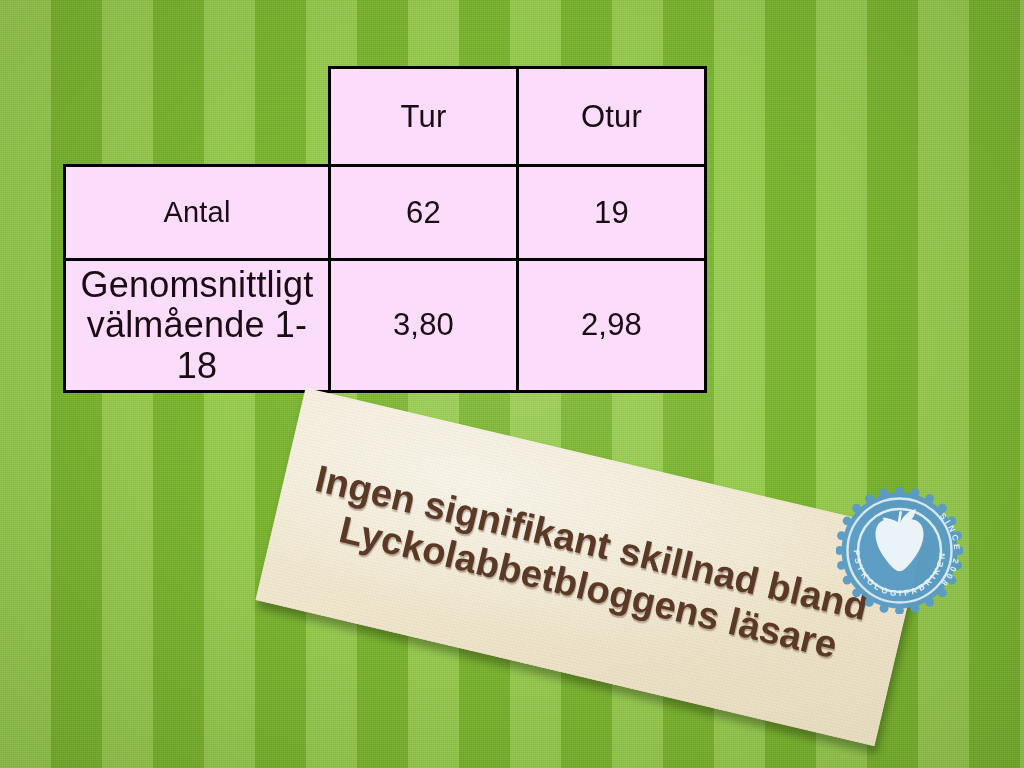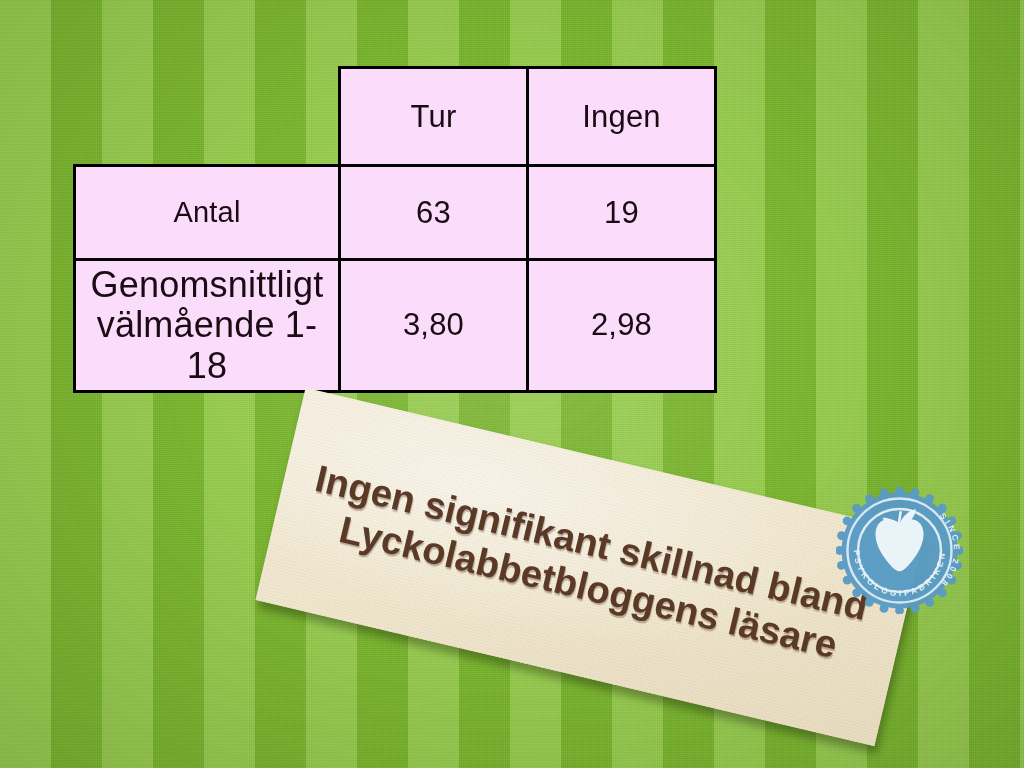--- a/index.html
+++ b/index.html
@@ -46,21 +46,21 @@
   #bg-vignette {
     position: absolute;
     inset: 0;
     background: radial-gradient(ellipse at 50% 45%, rgba(255,255,255,0.10) 0%, rgba(255,255,255,0) 45%, rgba(0,0,0,0.10) 100%);
     pointer-events: none;
   }
 
   
   #data-table {
     position: absolute;
-    left: 73px;
+    left: 63px;
     top: 66px;
     width: 641px;
     border-collapse: collapse;
     table-layout: fixed;
   }
   #data-table td, #data-table th {
     border: 3px solid #000000;
     background: #fbddfb;
     text-align: center;
     vertical-align: middle;
@@ -165,25 +165,25 @@
   <table id="data-table">
     <colgroup>
       <col class="c-label">
       <col class="c-val">
       <col class="c-val">
     </colgroup>
     <tbody>
       <tr class="r-head">
         <td class="corner-blank"></td>
         <td class="value-cell">Tur</td>
-        <td class="value-cell">Ingen</td>
+        <td class="value-cell">Otur</td>
       </tr>
       <tr class="r-body">
         <td class="label-cell">Antal</td>
-        <td class="value-cell">63</td>
+        <td class="value-cell">62</td>
         <td class="value-cell">19</td>
       </tr>
       <tr class="r-last">
         <td class="label-cell two-line">
           <span>Genomsnittligt</span><br>
           <span>välmående 1-18</span>
         </td>
         <td class="value-cell">3,80</td>
         <td class="value-cell">2,98</td>
       </tr>

